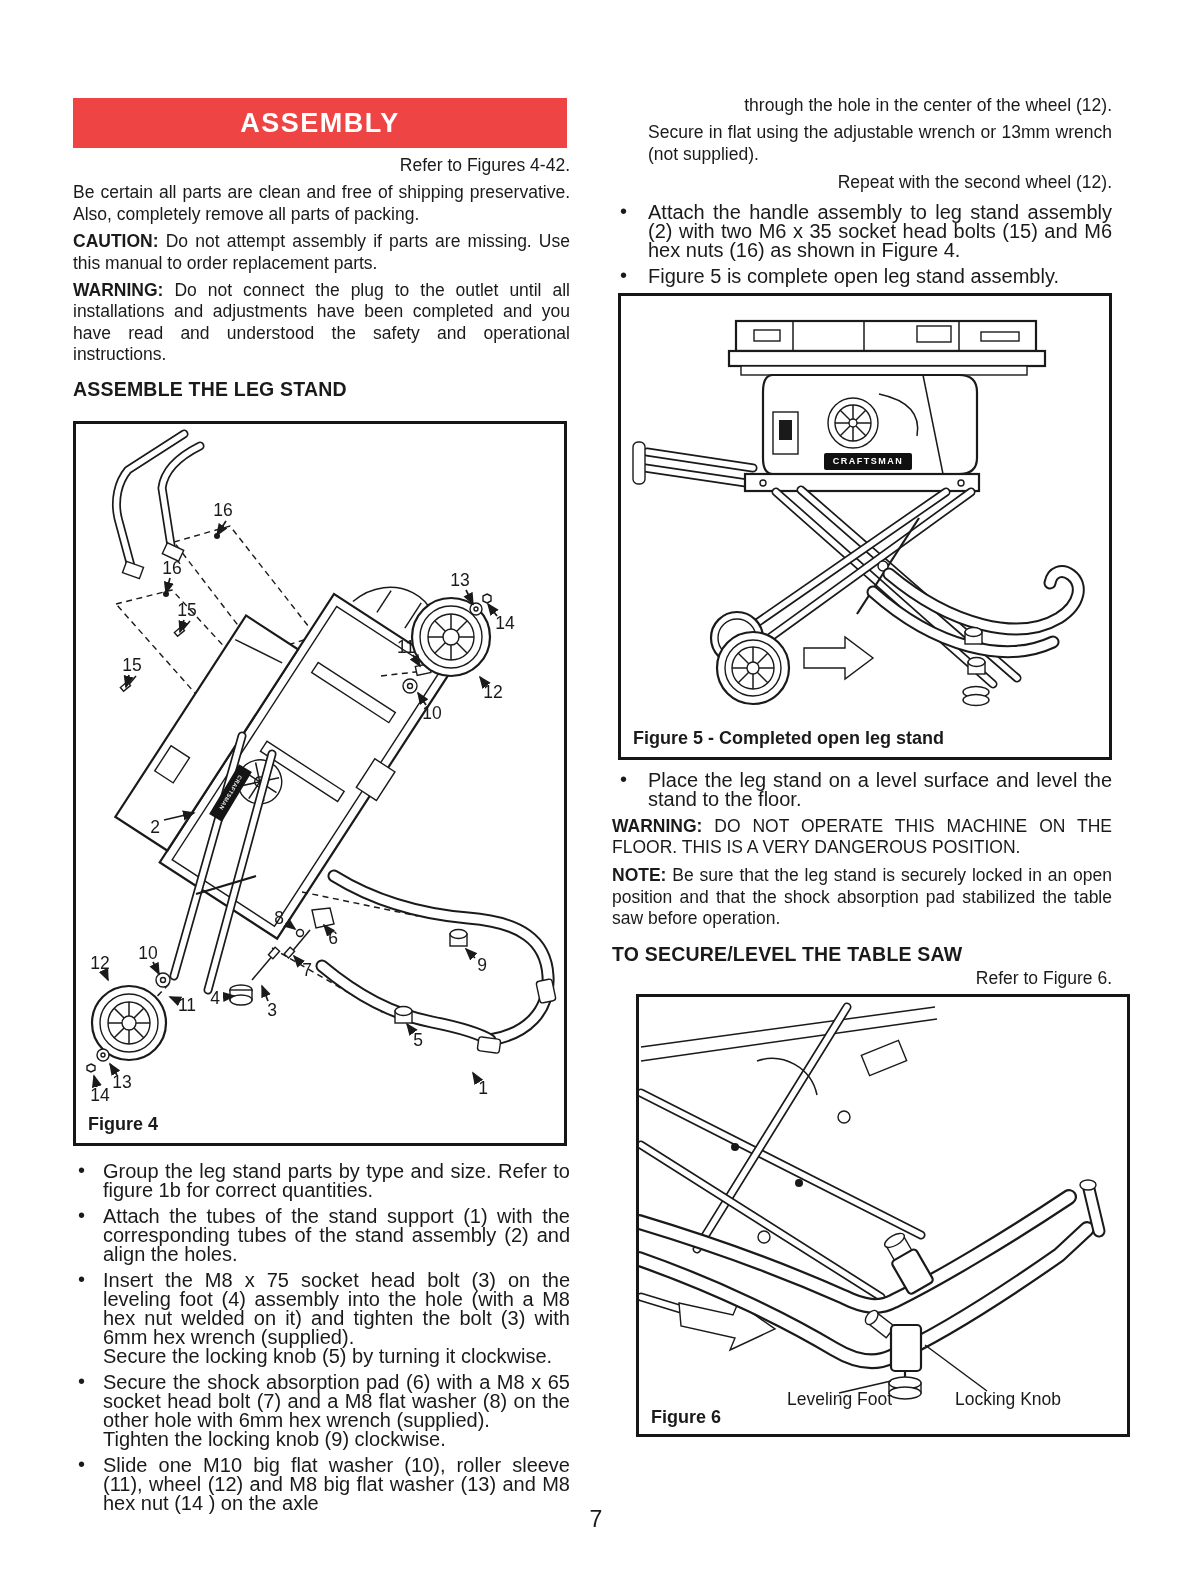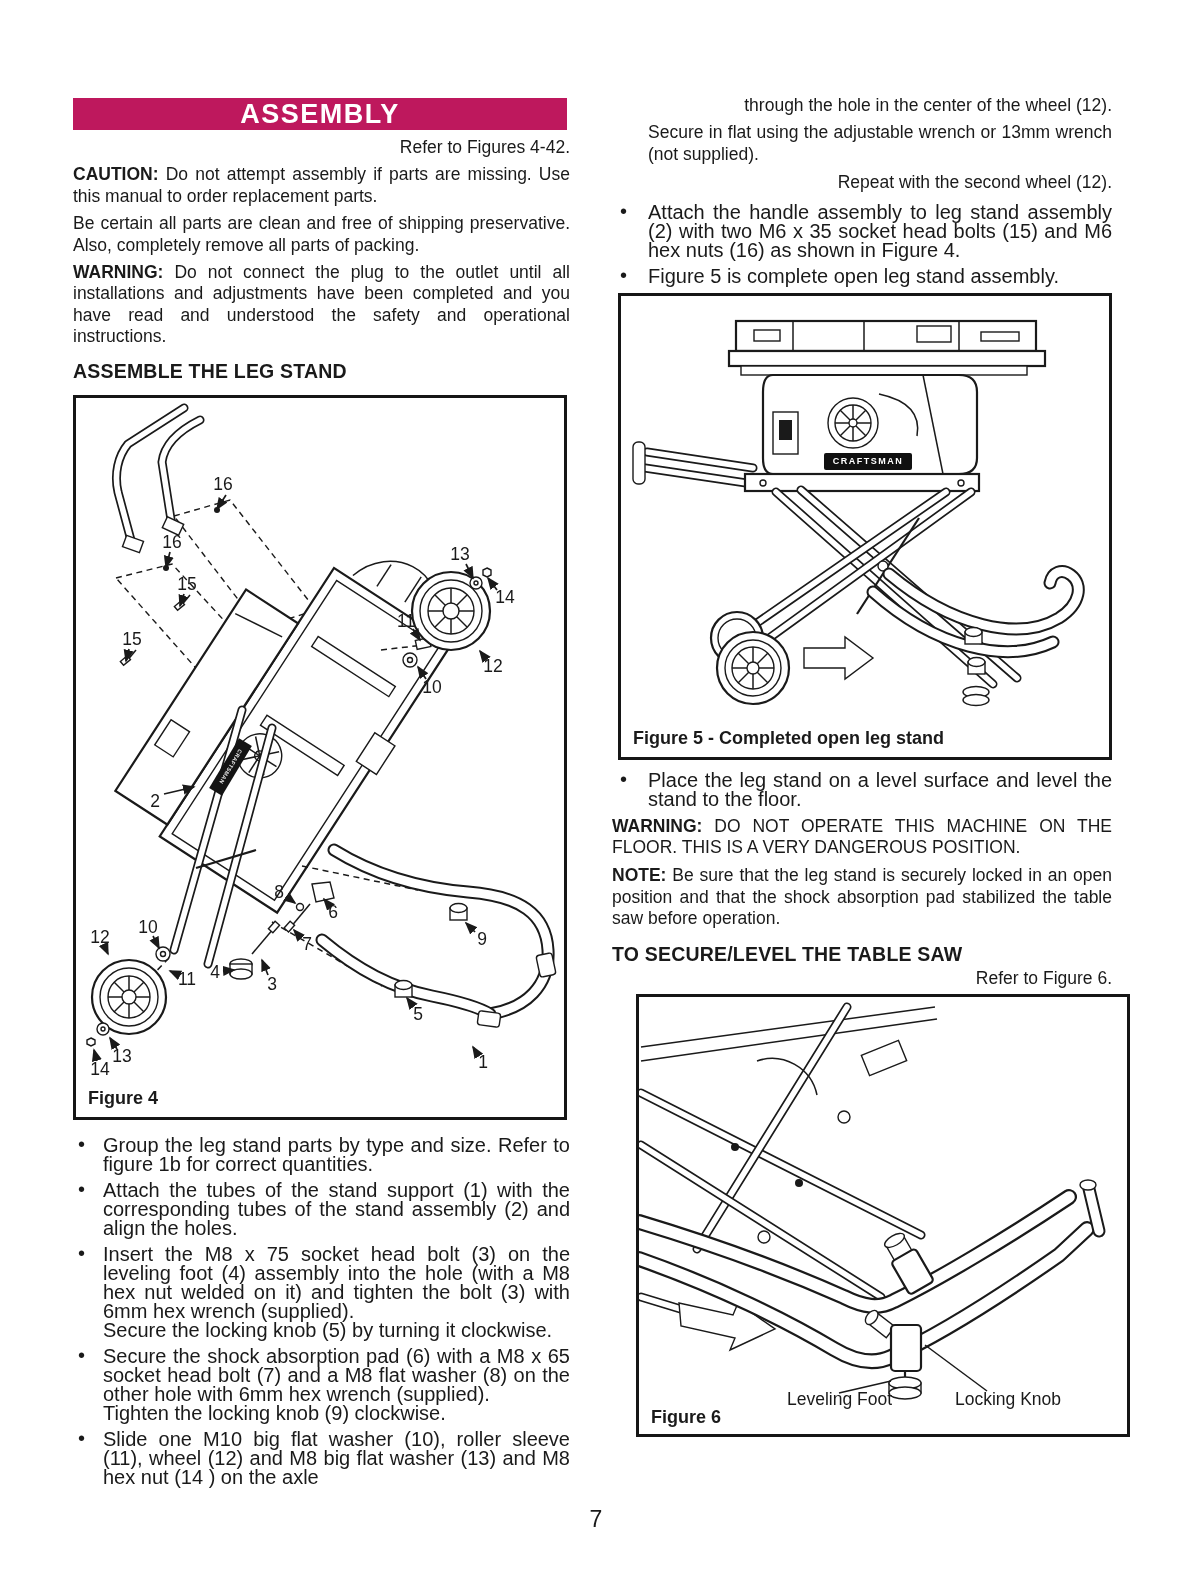--- a/index.html
+++ b/index.html
@@ -1,35 +1,35 @@
 <!DOCTYPE html>
 <html><head>
 <meta charset="utf-8">
 <style>
   *{margin:0;padding:0;box-sizing:border-box}
   html,body{background:#fff}
   body{width:1192px;height:1590px;position:relative;font-family:"Liberation Sans",sans-serif;color:#1a1a1a}
   .col{position:absolute}
   #col-left{left:73px;top:98px;width:497px}
   #col-right{left:612px;top:88px;width:500px}
-  .banner{width:494px;height:32px;background:#be185d;color:#fff;display:flex;align-items:center;justify-content:center;font-size:27px;font-weight:bold;letter-spacing:1.5px}
+  .banner{width:494px;height:50px;background:#ef4444;color:#fff;display:flex;align-items:center;justify-content:center;font-size:27px;font-weight:bold;letter-spacing:1.5px}
   p.body{font-size:17.5px;line-height:21.4px;text-align:justify;margin-top:6px}
   p.nf{text-align:right}
   p.mt7{margin-top:7px}
   .b{font-weight:bold}
   h3.hd{font-size:19.5px;margin-top:12px;letter-spacing:.2px}
   ul.blt{list-style:none;margin-top:16px}
   ul.blt li{position:relative;padding-left:30px;margin-bottom:7px;font-size:20px;line-height:19px;text-align:justify}
   ul.blt li::before{content:"\2022";position:absolute;left:5px;top:-1px}
   #col-right ul.blt{margin-top:9px}
   #col-right ul.blt li{padding-left:36px}
   #col-right ul.blt li::before{left:8px}
   p.cont{margin-left:36px}
   .figure-box{position:relative;border:3px solid #161616;background:#fff;overflow:hidden}
-  #fig4{width:494px;height:725px;margin-top:12px}
+  #fig4{width:494px;height:725px;margin-top:20px}
   #fig5{width:494px;height:467px;margin-left:6px;margin-top:4px}
   #fig6{width:494px;height:443px;margin-left:24px;margin-top:5px}
   .fig-caption{position:absolute;left:12px;font-weight:bold;font-size:18px}
   .callout{position:absolute;transform:translate(-50%,-50%);font-size:17.5px}
   .fig-label{position:absolute;font-size:17.5px}
   .brand5{position:absolute;left:203px;top:157px;width:88px;height:17px;background:#101010;color:#fff;font-size:9px;font-weight:bold;letter-spacing:1.5px;display:flex;align-items:center;justify-content:center;border-radius:2px}
   .brand4{position:absolute;left:147px;top:340px;width:15px;height:58px;background:#141414;color:#eee;font-size:5.5px;font-weight:bold;writing-mode:vertical-rl;display:flex;align-items:center;justify-content:center;transform:rotate(31deg);letter-spacing:.5px;overflow:hidden}
   .page-num{position:absolute;left:0;top:1506px;width:100%;text-align:center;font-size:23px}
   
   .ln{stroke:#1a1a1a;stroke-width:1.5;fill:none}
@@ -50,26 +50,26 @@
 </head>
 <body>
 
 <div>
 
   <div class="col" id="col-left">
     <div class="banner">ASSEMBLY</div>
 
     <p class="body nf mt7">Refer to Figures 4-42.</p>
 
+    <p class="body">Be certain all parts are clean and free of shipping preservative. Also, completely remove all parts of packing.</p>
+
     <p class="body">
       <span class="b">CAUTION:</span>
       <span>Do not attempt assembly if parts are missing. Use this manual to order replacement parts.</span>
     </p>
-
-    <p class="body">Be certain all parts are clean and free of shipping preservative. Also, completely remove all parts of packing.</p>
 
     <p class="body">
       <span class="b">WARNING:</span>
       <span>Do not connect the plug to the outlet until all installations and adjustments have been completed and you have read and understood the safety and operational instructions.</span>
     </p>
 
     <h3 class="hd">ASSEMBLE THE LEG STAND</h3>
 
     <div class="figure-box" id="fig4">
       <svg width="488" height="719" viewBox="0 0 488 719">

